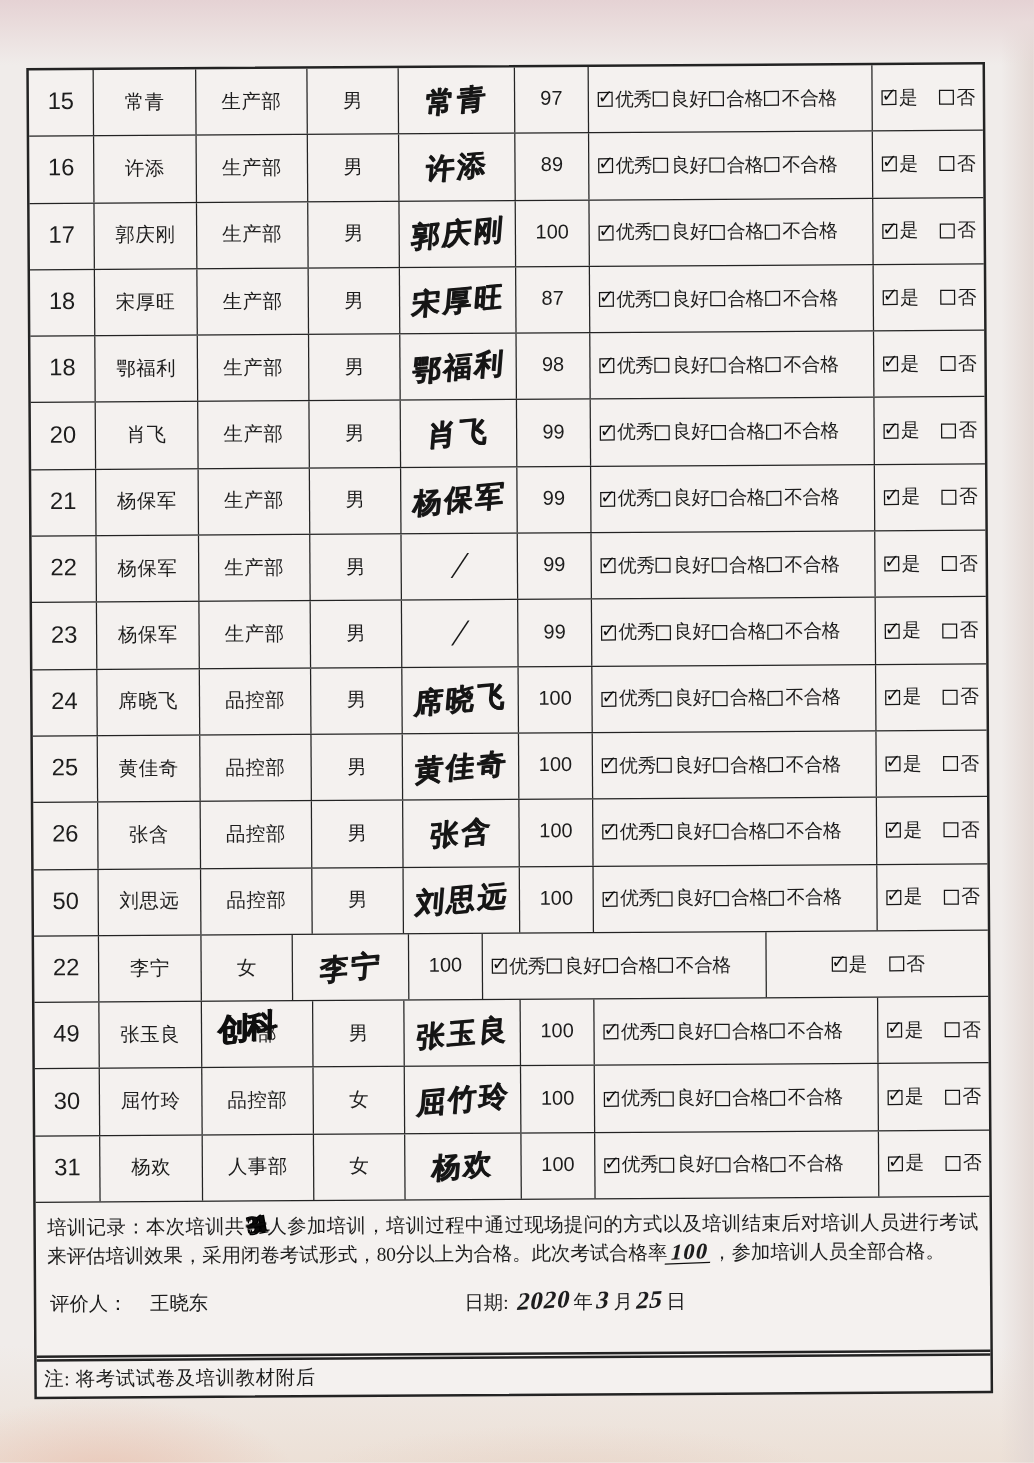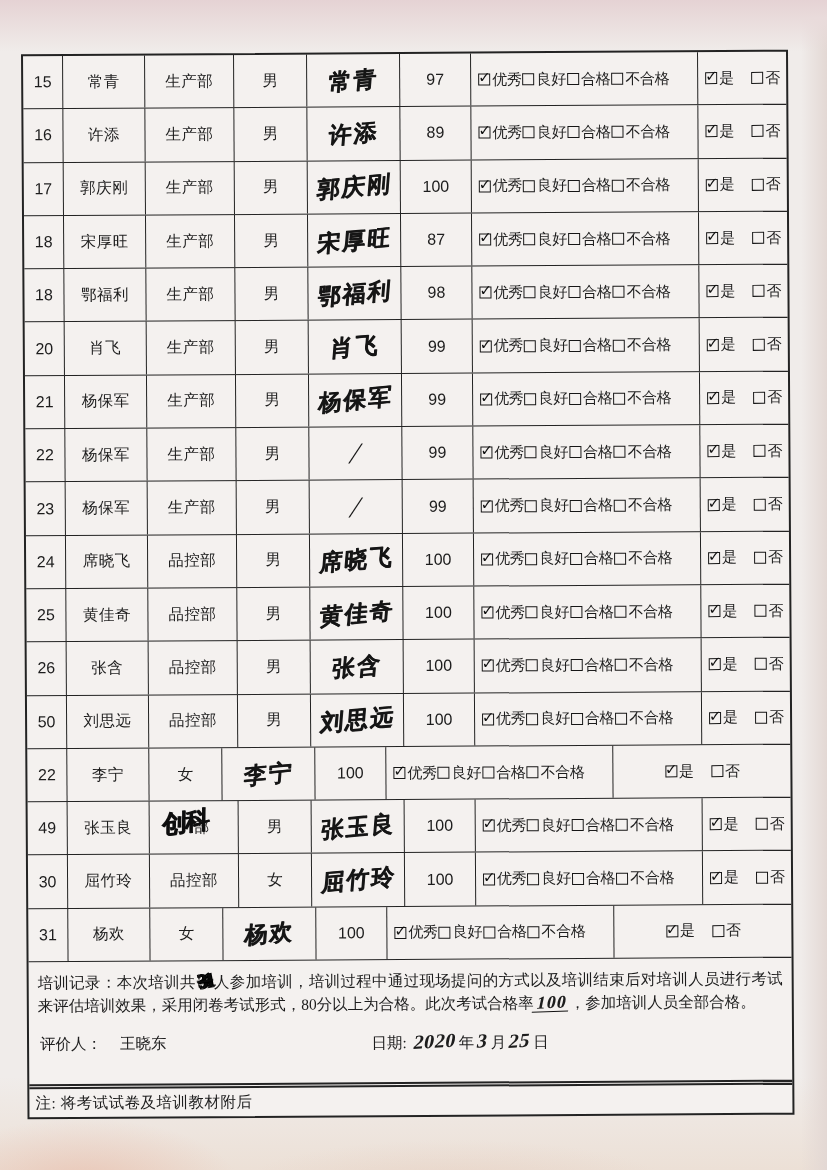--- a/index.html
+++ b/index.html
@@ -27,26 +27,26 @@
   .grid { border: 2.5px solid #232323; }
   .rows { display: flex; flex-direction: column; height: 905px; }
   .tr { flex: 1 1 0; display: flex; border-bottom: 1.6px solid #232323; }
   .tr:last-child { border-bottom: none; }
   .td {
     border-right: 1.6px solid #232323;
     display: flex; align-items: center; justify-content: center;
     font-size: 15.5px; overflow: hidden; position: relative;
   }
   .td:last-child { border-right: none; }
-  .c-num   { width: 40px;  font-family: "Liberation Sans", "DejaVu Sans", sans-serif; font-size: 16px; }
+  .c-num   { width: 52px;  font-family: "Liberation Sans", "DejaVu Sans", sans-serif; font-size: 19px; }
   .c-name  { width: 82px; letter-spacing: .5px; }
   .c-dept  { width: 89px; letter-spacing: .5px; }
   .c-gender{ width: 73px; }
   .c-sign  { width: 93px; }
-  .c-score { width: 71px;  font-family: "Liberation Sans", "DejaVu Sans", sans-serif; font-size: 16px; }
+  .c-score { width: 59px;  font-family: "Liberation Sans", "DejaVu Sans", sans-serif; font-size: 16px; }
   .c-eval  { width: 227px; justify-content: flex-start; padding-left: 6px; font-size: 15px; letter-spacing: -0.3px; }
   .c-yesno { flex: 1 1 auto; justify-content: center; gap: 16px; font-size: 15px; }
   
   .cb {
     display: inline-block; width: 12px; height: 12px;
     border: 1.7px solid #161616; position: relative; flex: none;
     margin: 0 2px 0 1px; vertical-align: -1px; background: transparent;
   }
   .cb.on::after {
     content: "\2713";
@@ -732,20 +732,21 @@
             <span class="opt" style="margin-right: 0px;">
               <span class="cb"></span>
               <span class="cb-label">否</span>
             </span>
           </div>
   </div>
 
   <div class="tr">
     <div class="td c-num">31</div>
     <div class="td c-name">杨欢</div>
+    <div class="td c-dept">人事部</div>
     <div class="td c-gender">女</div>
     <div class="td c-sign">
       <span class="hw">杨欢</span>
     </div>
     <div class="td c-score">100</div>
     <div class="td c-eval">
             <span class="opt">
               <span class="cb on"></span>
               <span class="cb-label">优秀</span>
             </span>

